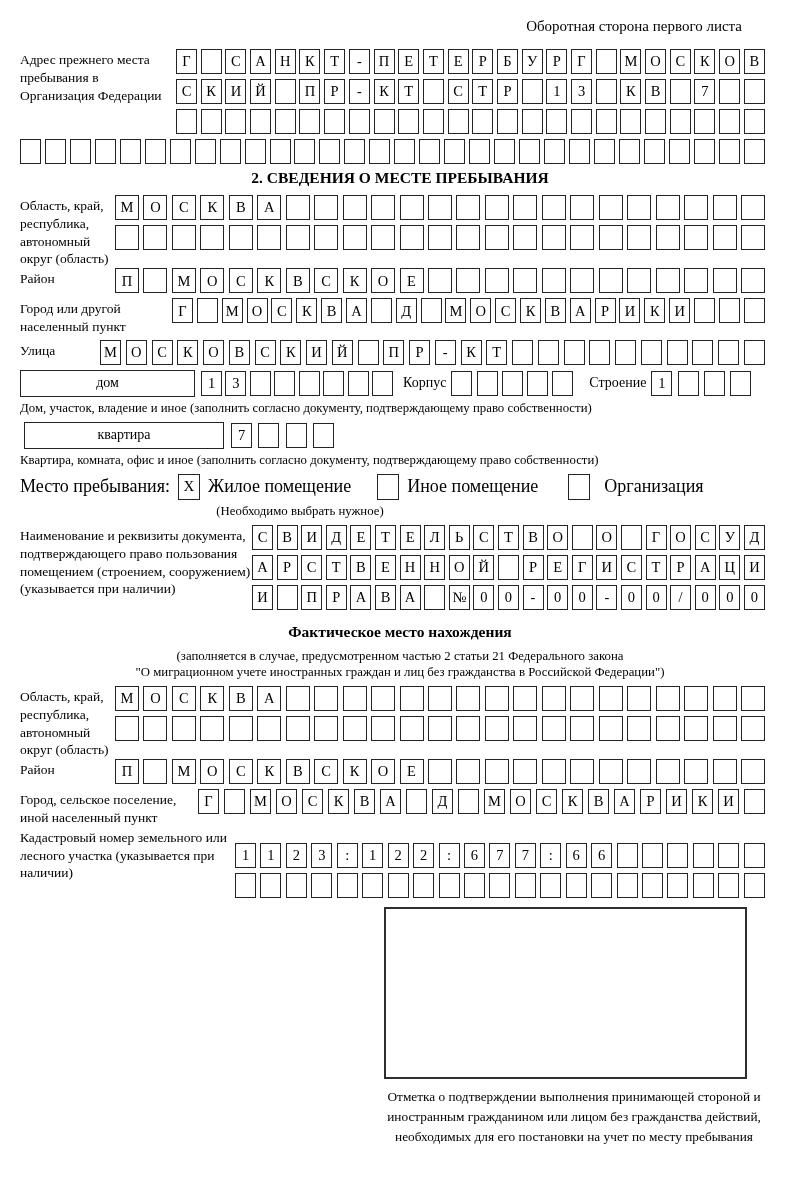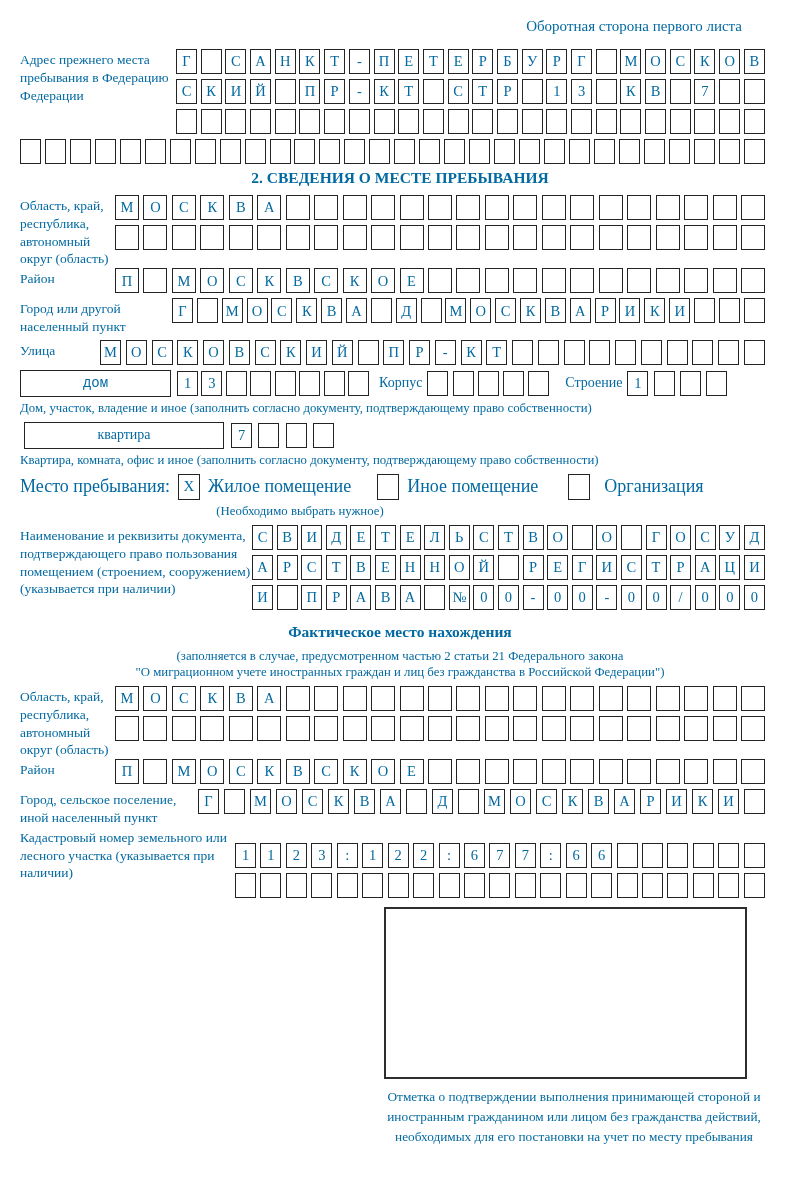--- a/index.html
+++ b/index.html
@@ -2,21 +2,21 @@
 <html lang="ru"><head>
 <meta charset="utf-8">
 <style>
   html,body{margin:0;padding:0;background:#fff;}
   .page{
     position:relative;
     width:800px;height:1180px;
     box-sizing:border-box;
     padding:18px 20px 0 20px;
     font-family:"Liberation Serif","DejaVu Serif",serif;
-    color:#0369a1;
+    color:#000000;
     overflow:hidden;
     background:#fff;
     border-radius:27px;
   }
   .hdr-note{ text-align:right; font-size:15px; padding-right:38px; }
 
   .frow{ display:flex; align-items:flex-start; }
   .flabel{ flex:none; font-size:13.5px; line-height:1.32; padding-top:2px; }
   .rows{ flex:none; }
 
@@ -53,21 +53,21 @@
   .mt4{margin-top:4px;} .mt8{margin-top:8px;} .mt14{margin-top:14px;}
 </style>
 </head>
 <body>
 
 <div class="page">
 
   <div class="hdr-note">Оборотная сторона первого листа</div>
 
   <div class="frow mt14">
-    <div class="flabel" style="width:156px;">Адрес прежнего места пребывания в Федерацию Федерации</div>
+    <div class="flabel" style="width:156px;">Адрес прежнего места пребывания в Организация Федерации</div>
     <div class="rows">
       <div class="boxes" style="width:589px;">
           <span class="cbox">Г</span>
           <span class="cbox"></span>
           <span class="cbox">С</span>
           <span class="cbox">А</span>
           <span class="cbox">Н</span>
           <span class="cbox">К</span>
           <span class="cbox">Т</span>
           <span class="cbox">-</span>
@@ -318,21 +318,21 @@
         <span class="cbox"></span>
         <span class="cbox"></span>
         <span class="cbox"></span>
         <span class="cbox"></span>
         <span class="cbox"></span>
         <span class="cbox"></span>
       </div>
   </div>
 
   <div class="inline-row">
-    <div class="bigbox" style="width:151px;font-family:Liberation Mono, monospace;">дом</div>
+    <div class="bigbox" style="width:175px;">дом</div>
     <div class="cellgroup" style="width:192px;margin-left:6px;">
         <span class="cbox">1</span>
         <span class="cbox">3</span>
         <span class="cbox"></span>
         <span class="cbox"></span>
         <span class="cbox"></span>
         <span class="cbox"></span>
         <span class="cbox"></span>
         <span class="cbox"></span>
       </div>

